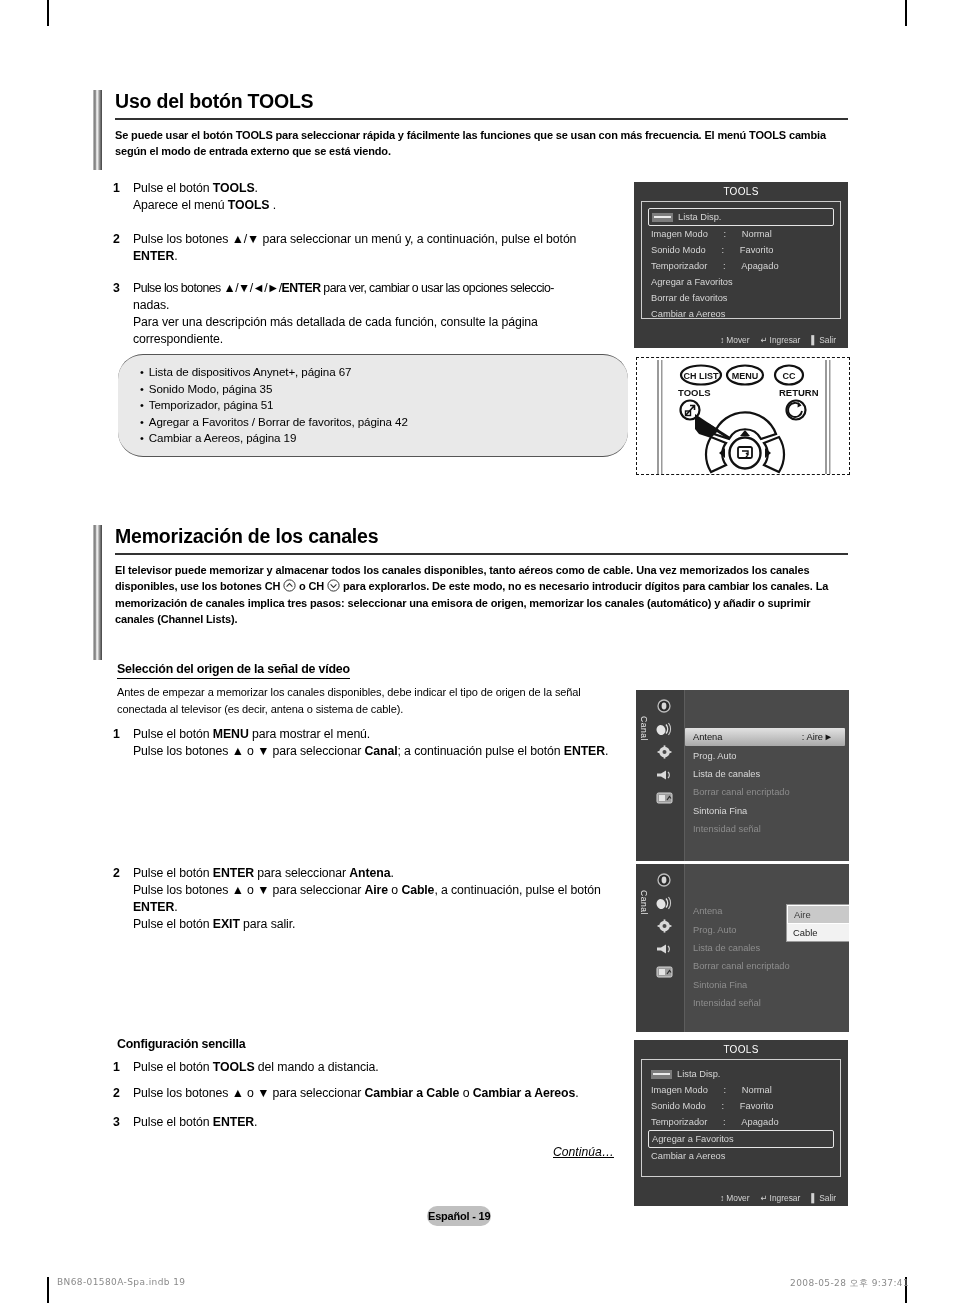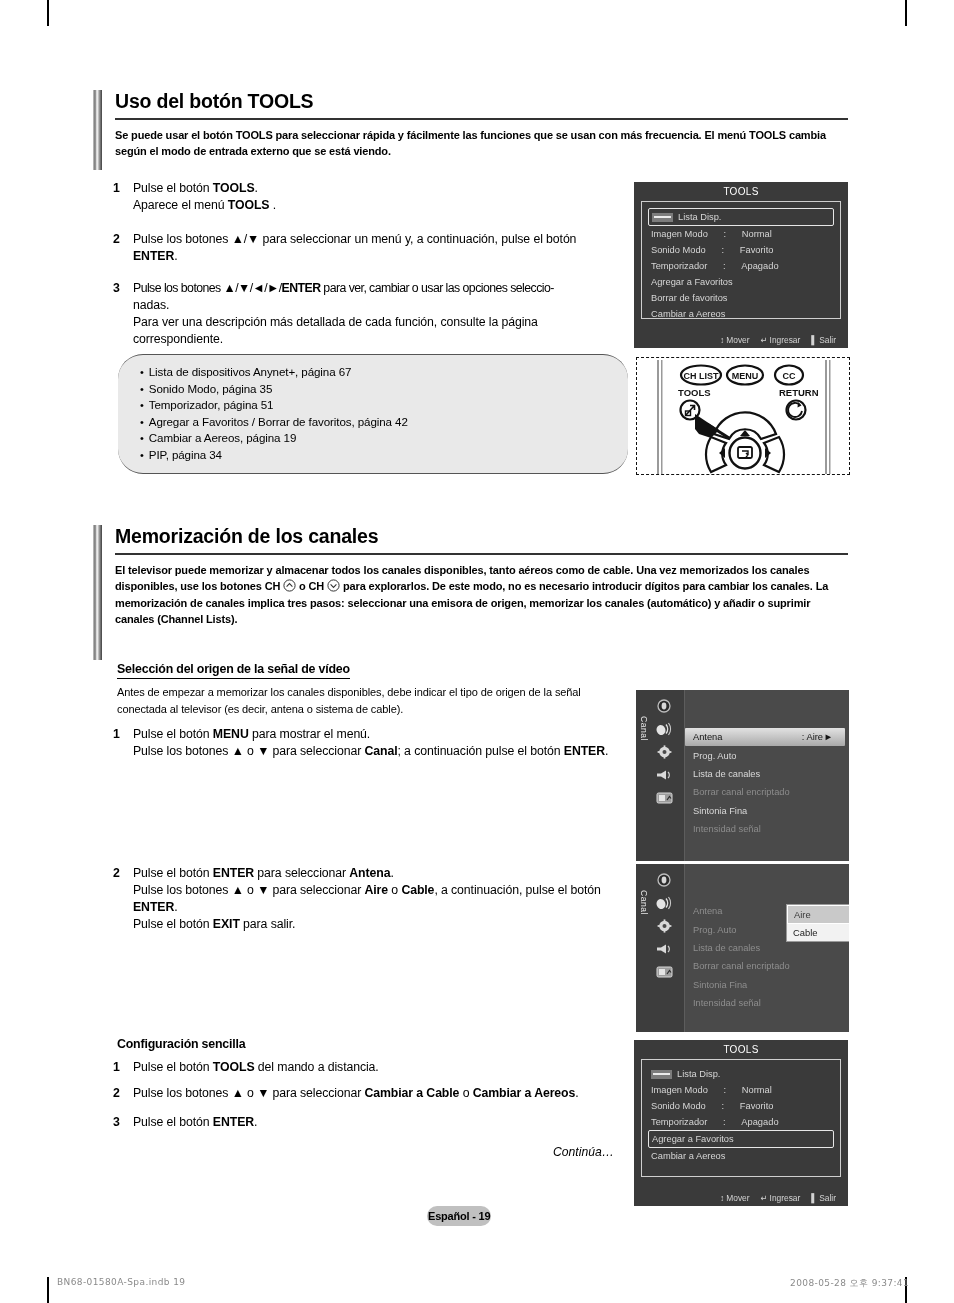--- a/index.html
+++ b/index.html
@@ -274,20 +274,21 @@
     font-size: 11px;
     font-weight: bold;
     color: #000;
     padding: 4px 1px;
     letter-spacing: -0.2px;
   }
   .continua {
     position: absolute;
     font-size: 12.2px;
     font-style: italic;
+    text-decoration: underline;
   }
   .filefoot {
     position: absolute;
     font-size: 9px;
     color: #8a8a8a;
     letter-spacing: 0.4px;
     font-family: "DejaVu Sans", sans-serif;
   }
 </style>
 </head>
@@ -331,21 +332,20 @@
     </div>
   </div>
 
   <div class="bullet-box" style="left:118px; top:354px; width:510px;">
     <ul>
       <li>Lista de dispositivos Anynet+, página 67</li>
       <li>Sonido Modo, página 35</li>
       <li>Temporizador, página 51</li>
       <li>Agregar a Favoritos / Borrar de favoritos, página 42</li>
       <li>Cambiar a Aereos, página 19</li>
-      <li>PIP, página 34</li>
     </ul>
   </div>
 
   <div class="osd" style="left:634px; top:182px; width:214px; height:166px;">
     <div class="osd-title">TOOLS</div>
     <div class="osd-inner">
       <div class="osd-row boxed">
         <span class="src-icon"></span>
         <span class="label">Lista Disp.</span>
       </div>

